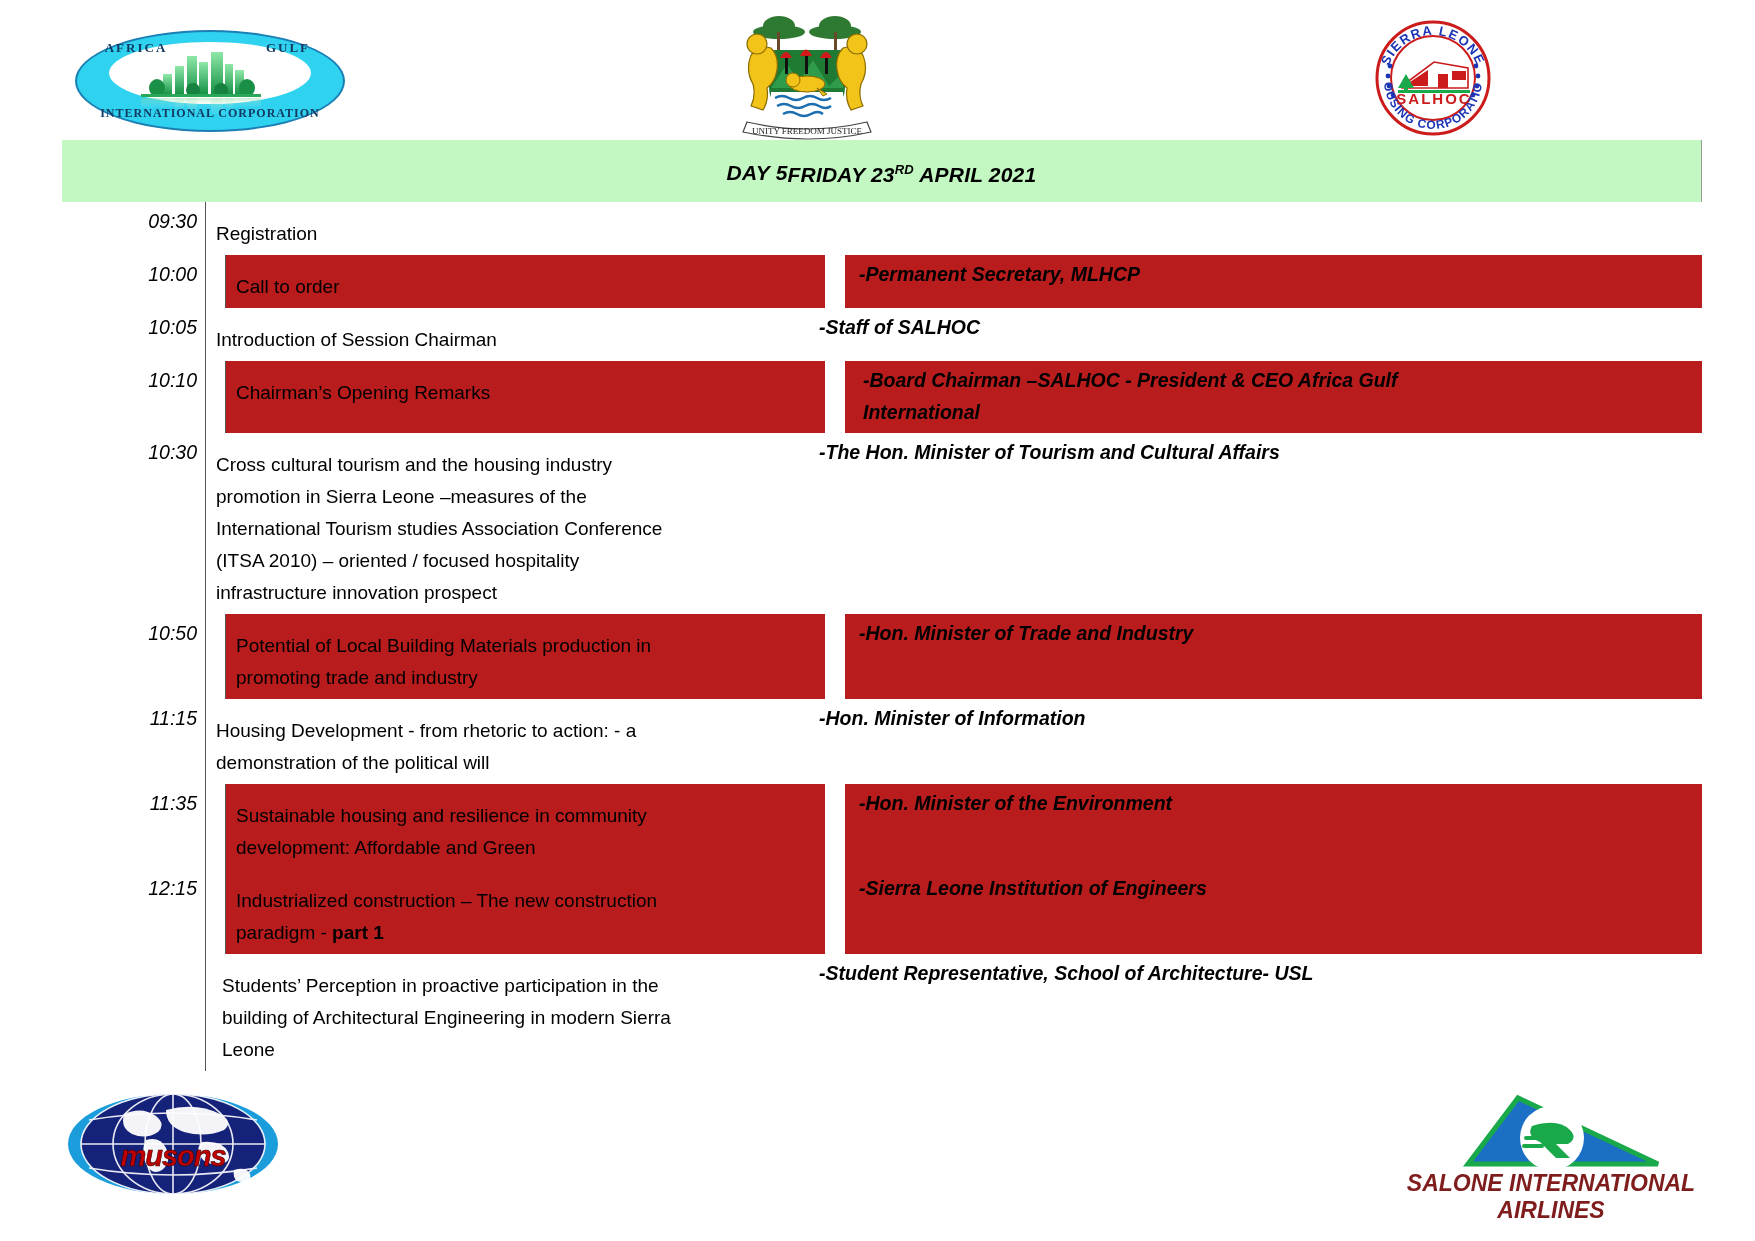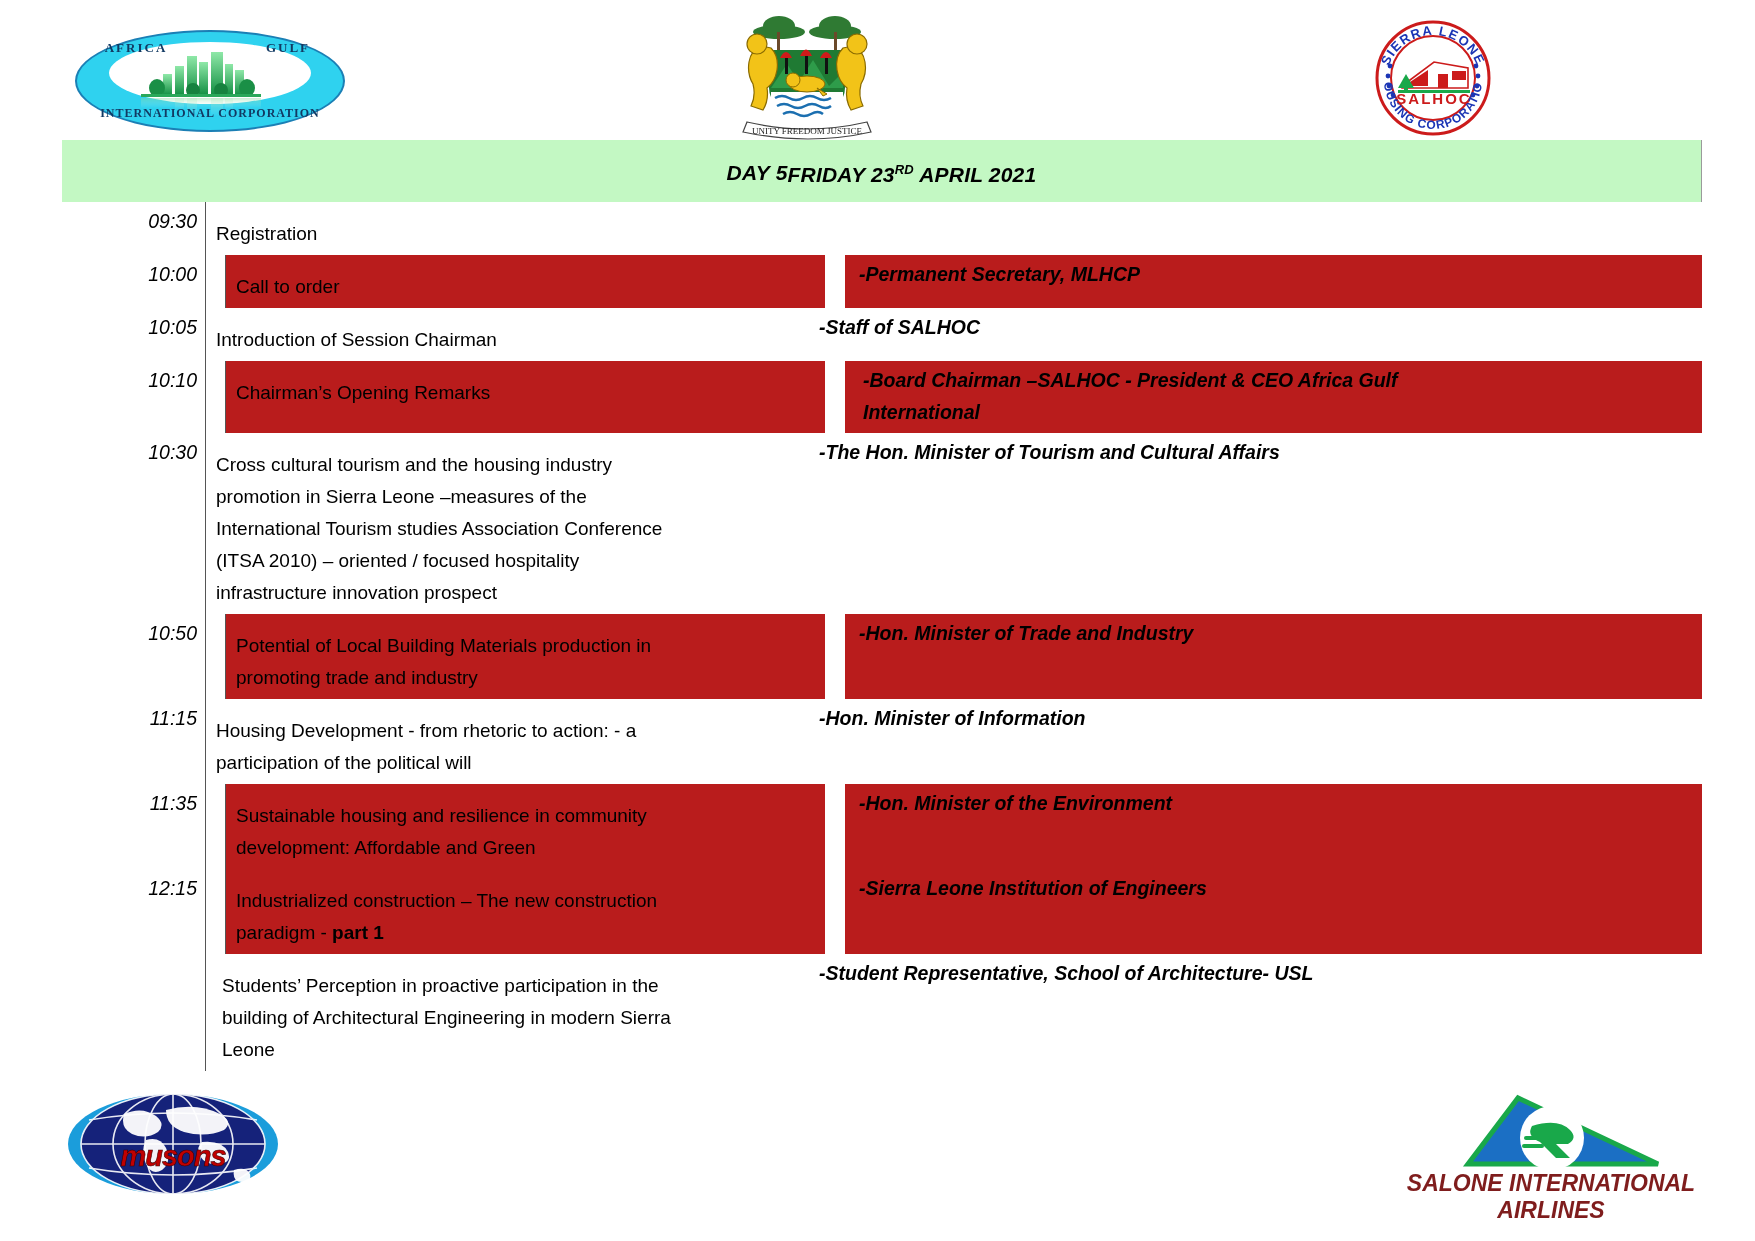--- a/index.html
+++ b/index.html
@@ -352,21 +352,21 @@
         <span class="ln">promoting trade and industry</span>
       </div>
       <div class="c-speaker">
         <span class="ln">-Hon. Minister of Trade and Industry</span>
       </div>
     </div>
     <div class="arow">
       <div class="c-time">11:15</div>
       <div class="c-topic">
         <span class="ln">Housing Development - from rhetoric to action: - a</span>
-        <span class="ln">participation of the political will</span>
+        <span class="ln">demonstration of the political will</span>
       </div>
       <div class="c-speaker">
         <span class="ln">-Hon. Minister of Information</span>
       </div>
     </div>
     <div class="arow shaded">
       <div class="c-time">11:35</div>
       <div class="c-topic">
         <span class="ln">Sustainable housing and resilience in community</span>
         <span class="ln">development: Affordable and Green</span>

